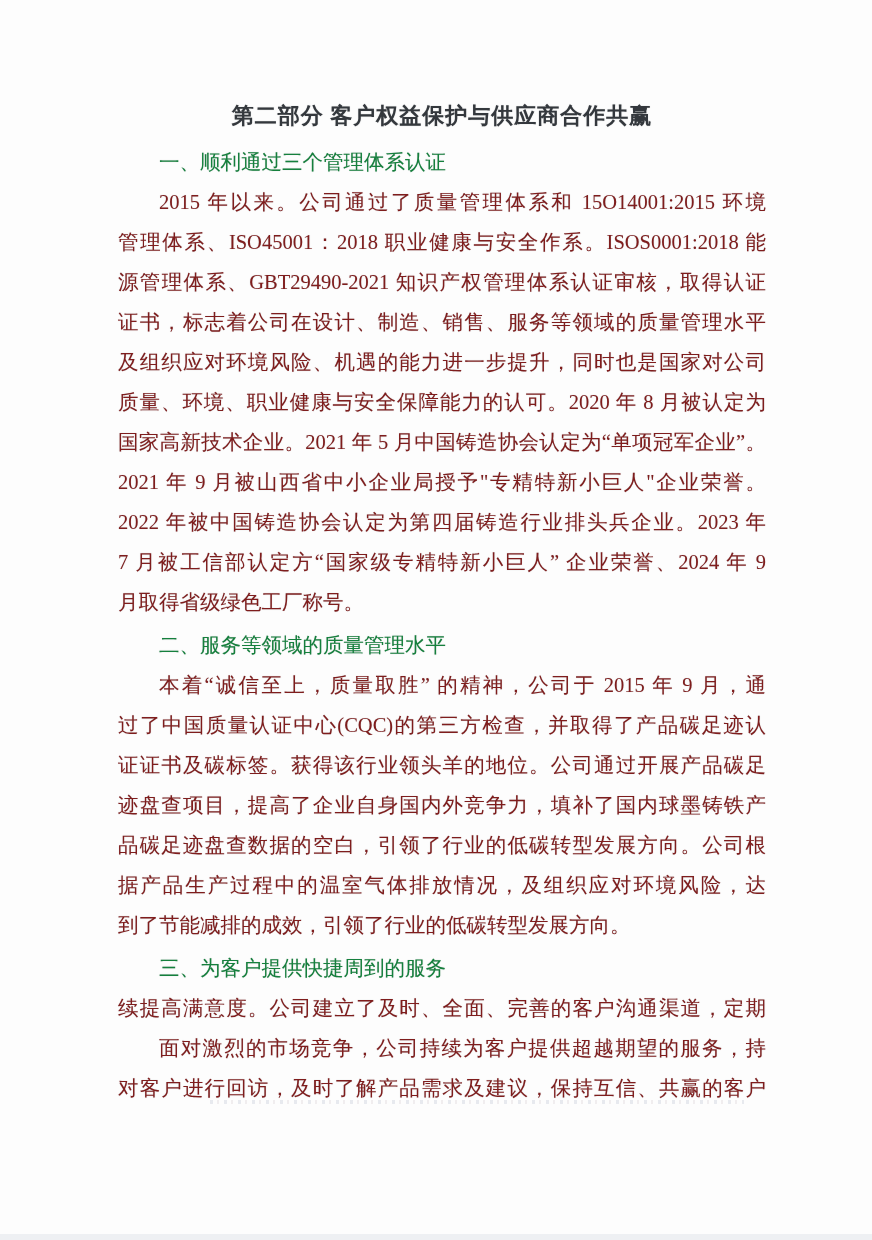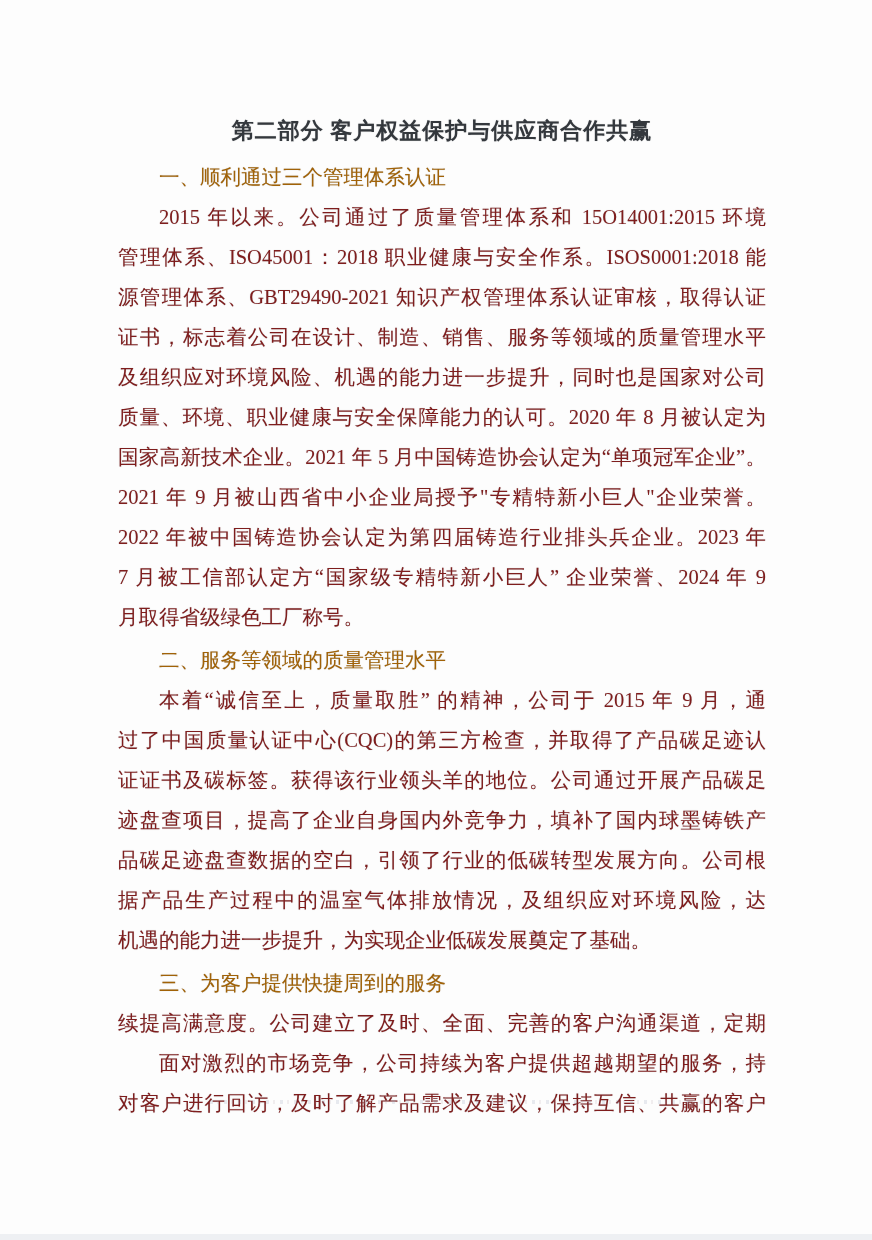--- a/index.html
+++ b/index.html
@@ -12,21 +12,21 @@
     width: 872px;
     height: 1240px;
     overflow: hidden;
     background: #fdfdfd;
     font-family: "Liberation Serif", serif;
     color: #3e4247;
   }
   .doc {
     position: absolute;
     left: 118px;
-    top: 108px;
+    top: 93px;
     width: 648px;
   }
   .title {
     font-size: 22px;
     font-weight: 700;
     text-align: center;
     line-height: 46px;
     color: #34383d;
     letter-spacing: 1px;
     white-space: nowrap;
@@ -41,21 +41,21 @@
     text-shadow: 0 0 1px rgba(62,66,71,0.30);
     white-space: normal;
   }
   .line.first { text-indent: 2em; }
   .line.last  { text-align-last: left; }
   .heading {
     text-indent: 2em;
     text-align: left;
     text-align-last: left;
     margin-top: 3px;
-    color: #a16207;
+    color: #15803d;
   }
   
   .scan-noise {
     position: absolute;
     left: 210px;
     top: 1100px;
     width: 534px;
     height: 4px;
     background: repeating-linear-gradient(
       90deg,
@@ -97,21 +97,21 @@
           <div class="line last">月取得省级绿色工厂称号。</div>
         </div>
         <div>
           <div class="line heading">二、服务等领域的质量管理水平</div>
           <div class="line first">本着“诚信至上，质量取胜” 的精神，公司于 2015 年 9 月，通</div>
           <div class="line">过了中国质量认证中心(CQC)的第三方检查，并取得了产品碳足迹认</div>
           <div class="line">证证书及碳标签。获得该行业领头羊的地位。公司通过开展产品碳足</div>
           <div class="line">迹盘查项目，提高了企业自身国内外竞争力，填补了国内球墨铸铁产</div>
           <div class="line">品碳足迹盘查数据的空白，引领了行业的低碳转型发展方向。公司根</div>
           <div class="line">据产品生产过程中的温室气体排放情况，及组织应对环境风险，达</div>
-          <div class="line last">机遇的能力进一步提升，为实现企业低碳发展奠定了基础。</div>
+          <div class="line last">到了节能减排的成效，引领了行业的低碳转型发展方向。</div>
         </div>
         <div>
           <div class="line heading">三、为客户提供快捷周到的服务</div>
           <div class="line">续提高满意度。公司建立了及时、全面、完善的客户沟通渠道，定期</div>
           <div class="line first">面对激烈的市场竞争，公司持续为客户提供超越期望的服务，持</div>
           <div class="line">对客户进行回访，及时了解产品需求及建议，保持互信、共赢的客户</div>
         </div>
       </div>
   </div>
   <div class="scan-noise"></div>

